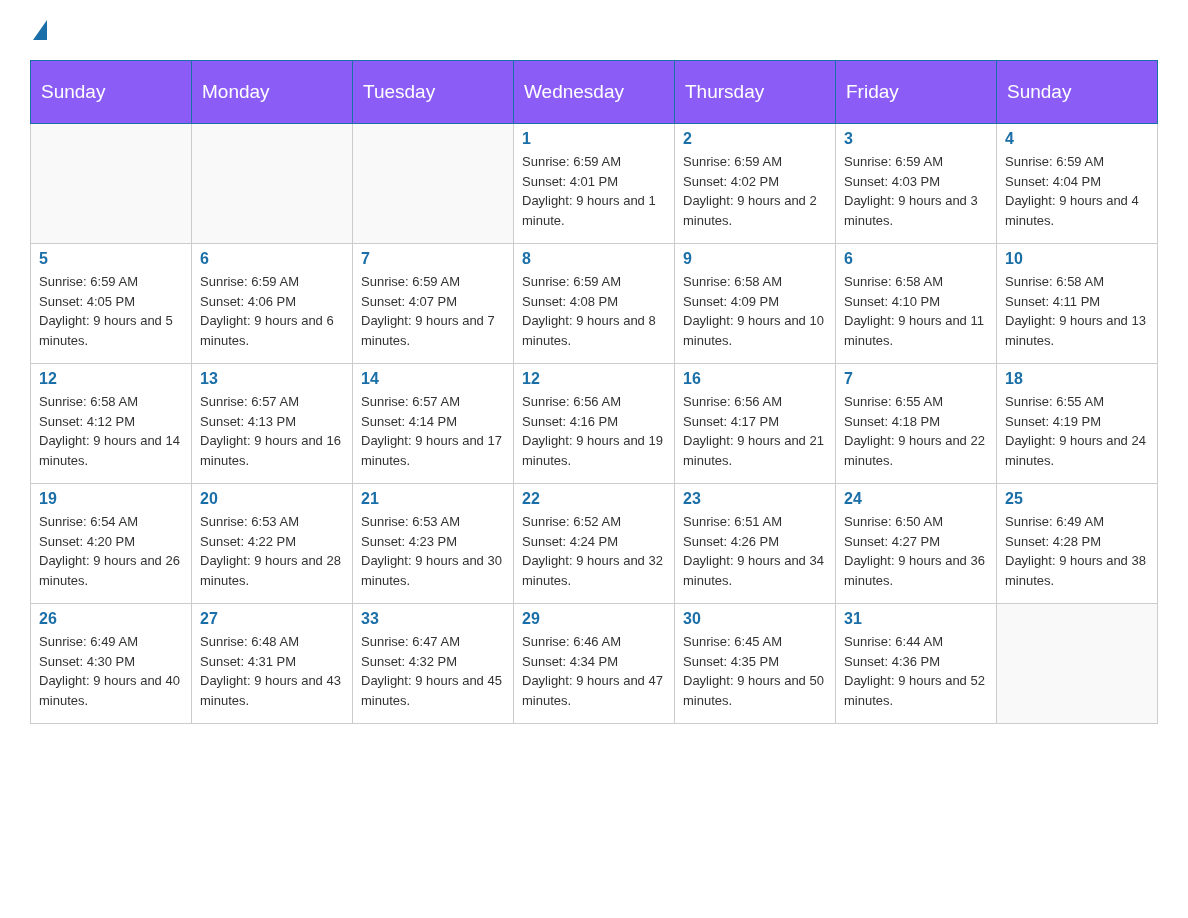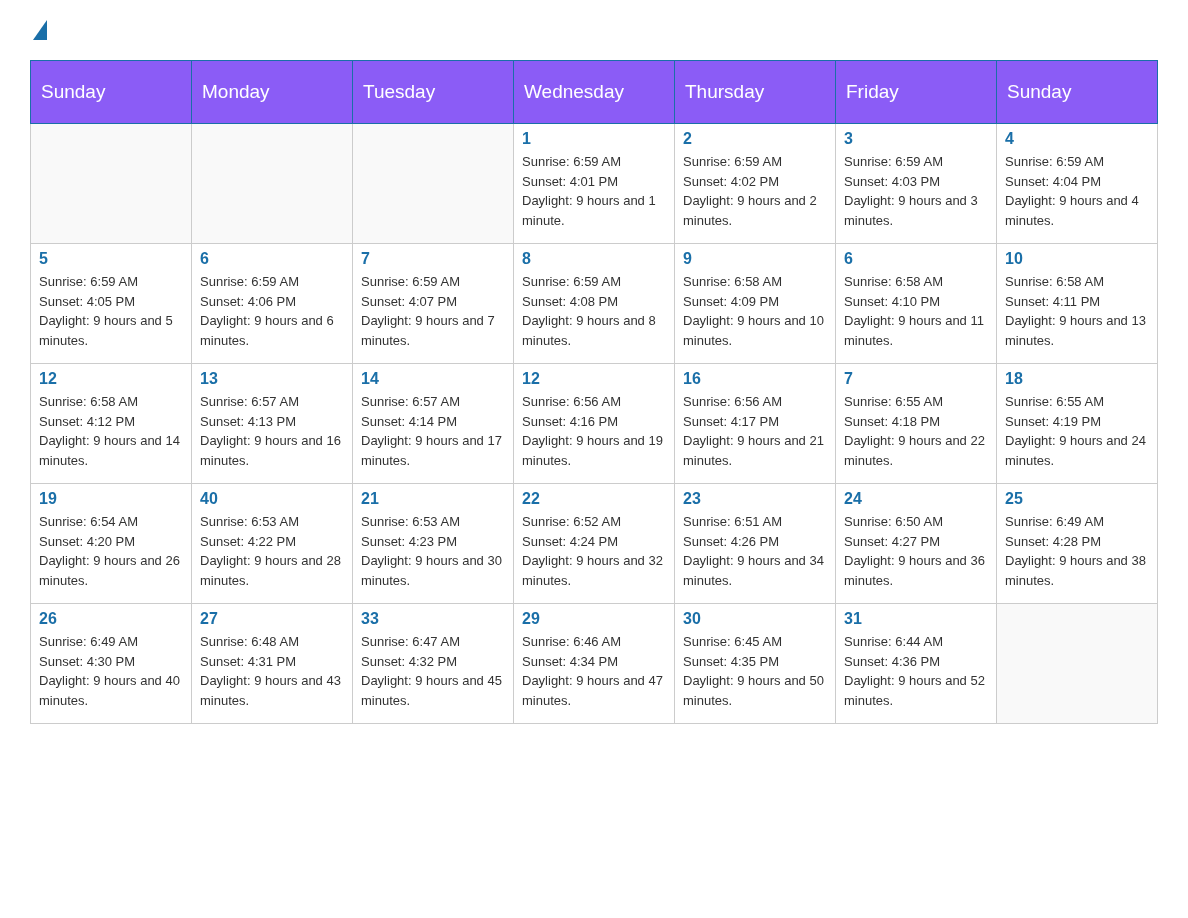--- a/index.html
+++ b/index.html
@@ -215,21 +215,21 @@
           <span class="day-num">18</span>
           <div class="day-info">Sunrise: 6:55 AM<br>Sunset: 4:19 PM<br>Daylight: 9 hours and 24 minutes.</div>
         </td>
       </tr>
       <tr>
         <td>
           <span class="day-num">19</span>
           <div class="day-info">Sunrise: 6:54 AM<br>Sunset: 4:20 PM<br>Daylight: 9 hours and 26 minutes.</div>
         </td>
         <td>
-          <span class="day-num">40</span>
+          <span class="day-num">20</span>
           <div class="day-info">Sunrise: 6:53 AM<br>Sunset: 4:22 PM<br>Daylight: 9 hours and 28 minutes.</div>
         </td>
         <td>
           <span class="day-num">21</span>
           <div class="day-info">Sunrise: 6:53 AM<br>Sunset: 4:23 PM<br>Daylight: 9 hours and 30 minutes.</div>
         </td>
         <td>
           <span class="day-num">22</span>
           <div class="day-info">Sunrise: 6:52 AM<br>Sunset: 4:24 PM<br>Daylight: 9 hours and 32 minutes.</div>
         </td>

